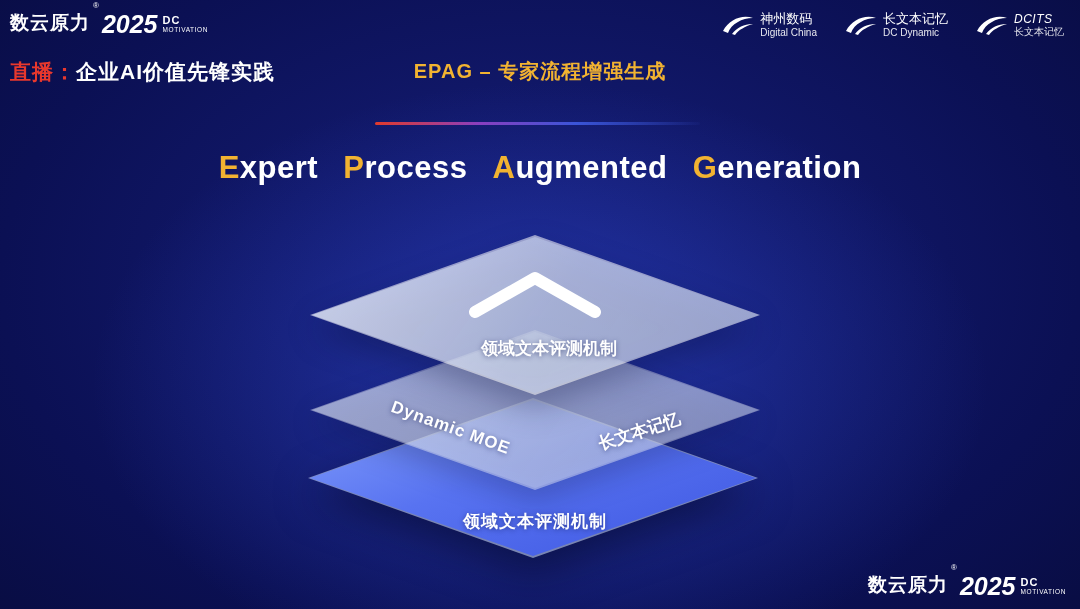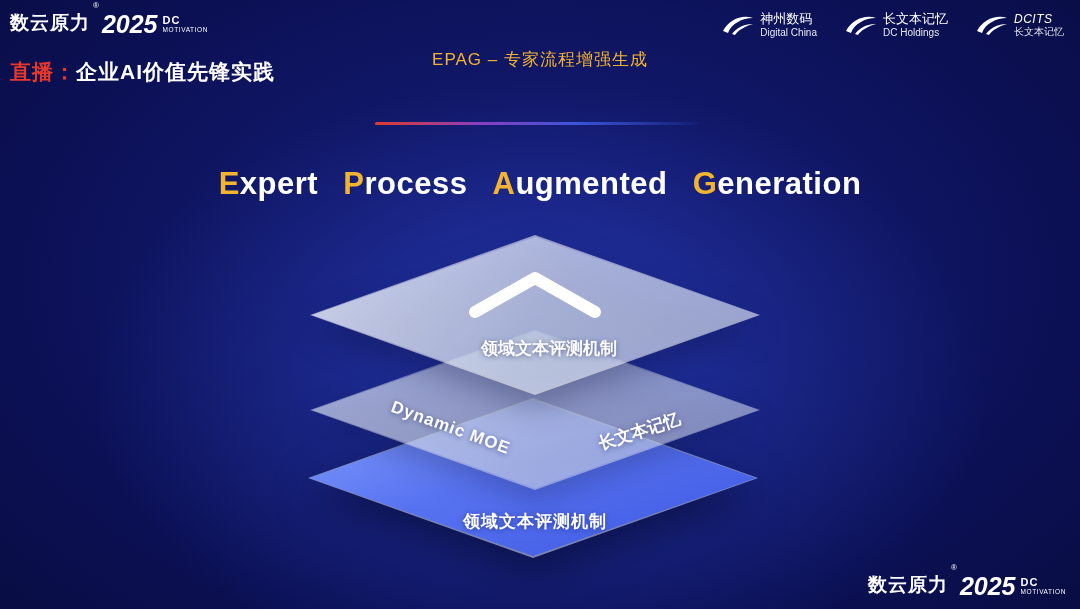--- a/index.html
+++ b/index.html
@@ -15,35 +15,35 @@
   .brand .cn{font-size:19px;font-weight:bold;letter-spacing:1px;}
   .brand .reg{font-size:8px;vertical-align:super;position:relative;top:-9px;}
   .brand .year{font-size:25px;font-weight:bold;font-style:italic;letter-spacing:0;}
   .brand .stack{display:flex;flex-direction:column;line-height:1;margin-top:5px;margin-left:2px;}
   .brand .stack .dc{font-size:11px;font-weight:bold;letter-spacing:1px;}
   .brand .stack .mot{font-size:6.5px;letter-spacing:0.6px;margin-top:1px;}
   .brand-top{position:absolute;left:10px;top:10px;}
   .brand-bottom{position:absolute;right:14px;bottom:8px;}
   .live-label{position:absolute;left:10px;top:58px;font-size:21px;font-weight:bold;letter-spacing:1px;}
   .live-label .prefix{color:#e8382d;}
-  .slide-title{position:absolute;left:50%;top:48px;transform:translateX(-50%);
-    font-size:17px;font-weight:normal;color:#f2b331;letter-spacing:1px;white-space:nowrap;}
+  .slide-title{position:absolute;left:50%;top:58px;transform:translateX(-50%);
+    font-size:20px;font-weight:bold;color:#f2b331;letter-spacing:1px;white-space:nowrap;}
   .title-rule{position:absolute;left:375px;top:122px;width:325px;height:3px;border-radius:2px;
     background:linear-gradient(90deg,#e03a2c 0%,#8a3fc0 32%,#3a55d8 62%,rgba(58,85,216,0.05) 100%);}
   
   .partners{position:absolute;top:12px;right:16px;display:flex;gap:26px;align-items:center;}
   .partner{display:flex;align-items:center;gap:6px;}
   .partner .txt{display:flex;flex-direction:column;line-height:1.15;}
   .partner .t1{font-size:13px;font-weight:normal;}
   .partner .t1.latin{font-style:italic;font-size:12px;letter-spacing:0.5px;}
   .partner .t2{font-size:10px;opacity:0.9;}
   .swoosh{display:block;}
   
   .main-title{position:absolute;left:0;right:0;top:150px;text-align:center;
-    font-size:31px;font-weight:600;letter-spacing:0.5px;margin-top:16px;}
+    font-size:31px;font-weight:600;letter-spacing:0.5px;}
   .main-title .word{display:inline-block;margin:0 8px;}
   .main-title .init{color:#f2b331;}
   
   .layer{position:absolute;width:450px;height:160px;}
   .layer .edge,.layer .face{position:absolute;clip-path:polygon(50% 0,100% 50%,50% 100%,0 50%);}
   .layer .edge{inset:0;background:rgba(255,255,255,0.55);}
   .layer .face{inset:2px;}
   .layer-top{left:310px;top:235px;z-index:30;filter:drop-shadow(0 14px 16px rgba(6,10,50,0.45));}
   .layer-top .face{background:linear-gradient(125deg,rgba(236,243,255,0.62) 0%,rgba(186,202,238,0.40) 52%,rgba(152,172,218,0.32) 100%);}
   .layer-mid{left:310px;top:330px;z-index:20;filter:drop-shadow(0 12px 14px rgba(6,10,50,0.40));}
@@ -93,21 +93,21 @@
         <span class="t2">Digital China</span>
       </span>
     </div>
     <div class="partner">
       <svg class="swoosh" width="34" height="24" viewBox="0 0 34 24">
         <path d="M3 18 C9 6, 23 1, 33 5 C22 5, 11 11, 8 20 Z" fill="#fff"></path>
         <path d="M12 21 C17 14, 26 10.5, 33 11 C26 13, 18 17, 15 22 Z" fill="#fff"></path>
       </svg>
       <span class="txt">
         <span class="t1">长文本记忆</span>
-        <span class="t2">DC Holdings</span>
+        <span class="t2">DC Dynamic</span>
       </span>
     </div>
     <div class="partner">
       <svg class="swoosh" width="34" height="24" viewBox="0 0 34 24">
         <path d="M3 18 C9 6, 23 1, 33 5 C22 5, 11 11, 8 20 Z" fill="#fff"></path>
         <path d="M12 21 C17 14, 26 10.5, 33 11 C26 13, 18 17, 15 22 Z" fill="#fff"></path>
       </svg>
       <span class="txt">
         <span class="t1 latin">DCITS</span>
         <span class="t2">长文本记忆</span>

